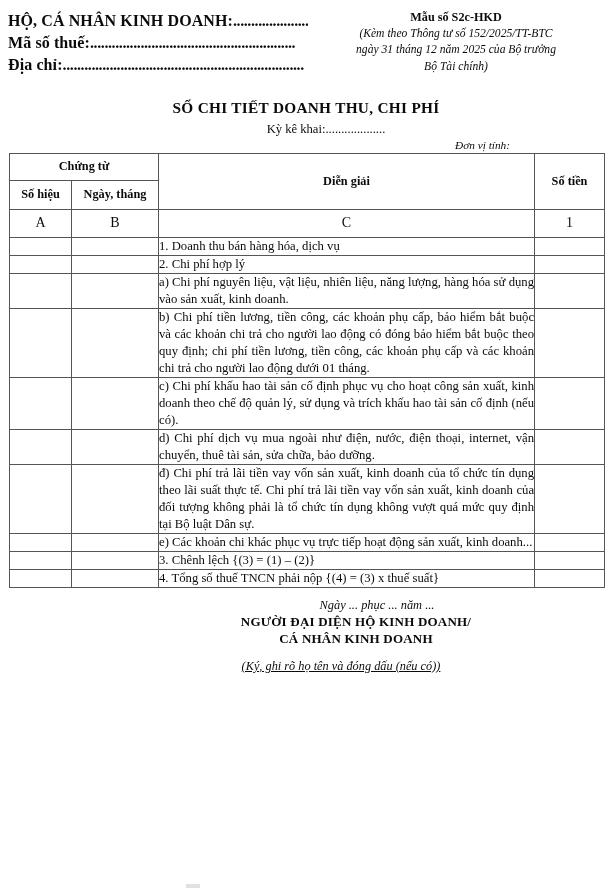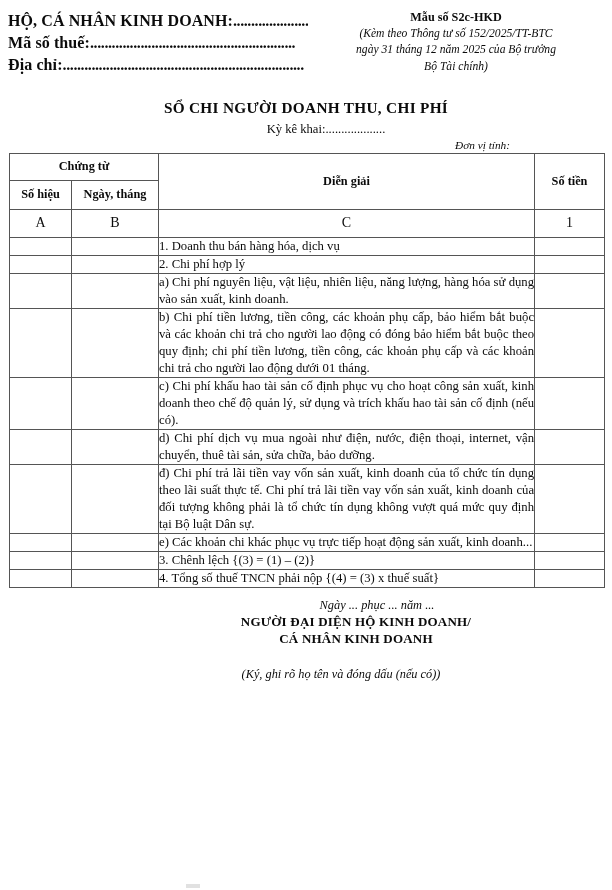--- a/index.html
+++ b/index.html
@@ -159,22 +159,23 @@
     font-weight: bold;
     font-size: 13px;
     line-height: 1.3;
     letter-spacing: 0.2px;
     padding-left: 108px;
   }
   .footer .sign-note {
     font-style: italic;
     font-size: 12.3px;
     line-height: 1.35;
-    margin-top: 18px;
+    margin-top: 10px;
     padding-left: 78px;
+    text-decoration: underline;
   }
   .speck {
     position: absolute;
     left: 186px;
     top: 884px;
     width: 14px;
     height: 4px;
     background: #c9c9c9;
     opacity: .55;
   }
@@ -195,21 +196,21 @@
     <div class="hdr-right">
       <div class="form-no">Mẫu số S2c-HKD</div>
       <div class="circ">(Kèm theo Thông tư số  152/2025/TT-BTC</div>
       <div class="circ">ngày 31 tháng 12  năm 2025 của Bộ trưởng</div>
       <div class="circ">Bộ Tài chính)</div>
     </div>
 
   </div>
 
   <div class="title-block">
-    <div class="doc-title">SỔ CHI NGƯỜI DOANH THU, CHI PHÍ</div>
+    <div class="doc-title">SỔ CHI TIẾT DOANH THU, CHI PHÍ</div>
     <div class="sub-line indent-2">Kỳ kê khai:...................</div>
   </div>
 
   <div class="unit-line">Đơn vị tính:</div>
 
   <div class="tbl-wrap">
     <table class="ledger">
       <colgroup>
         <col class="c-sohieu">
           <col class="c-ngay">

